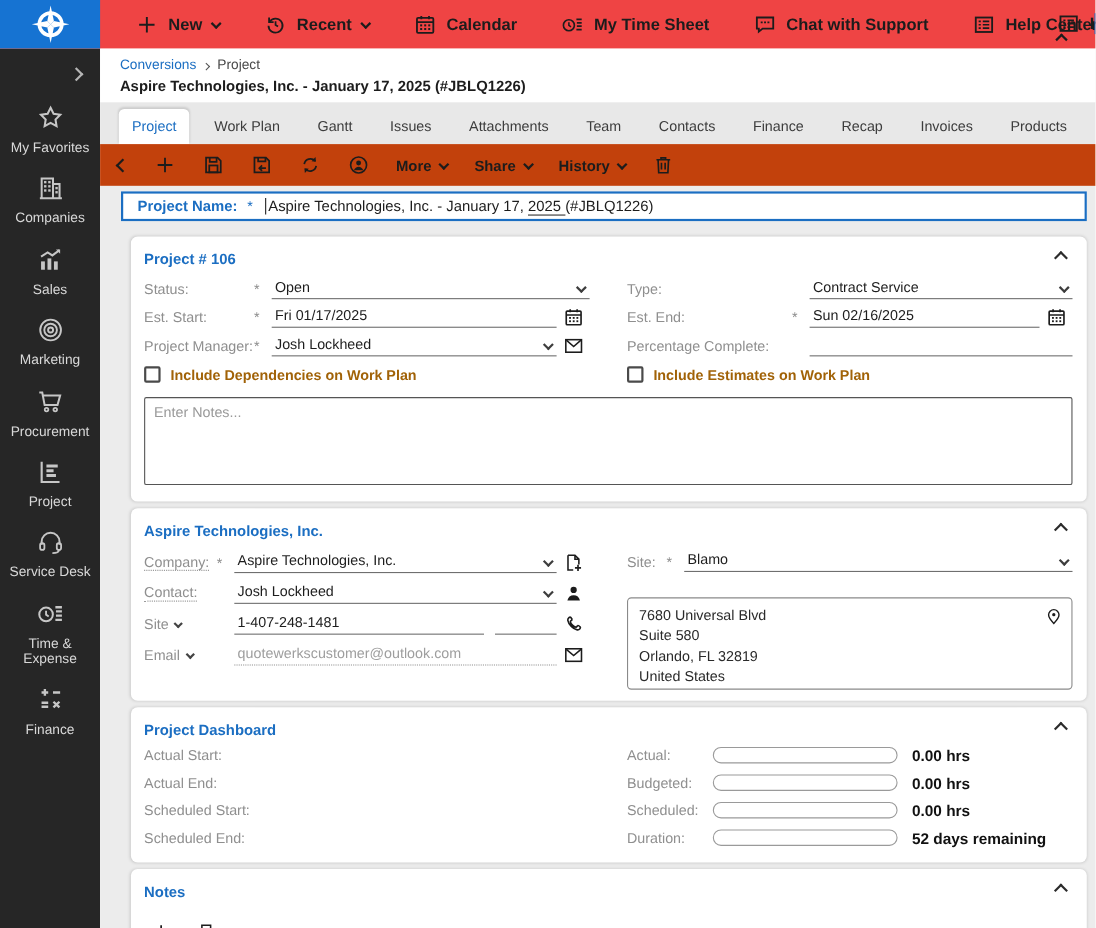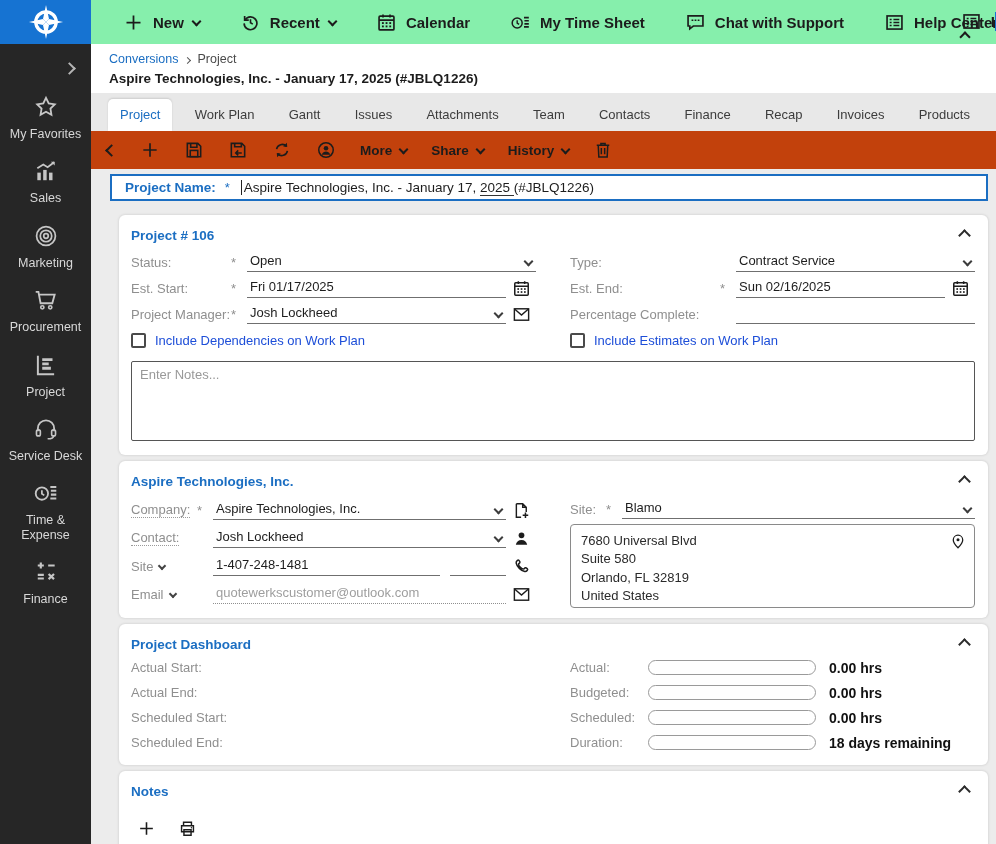--- a/index.html
+++ b/index.html
@@ -13,21 +13,21 @@
 
   
   .cv { display:inline-block; width:8px; height:8px;
         border-right:2px solid currentColor; border-bottom:2px solid currentColor; }
   .cv-down  { transform:rotate(45deg); margin-bottom:2px; }
   .cv-up    { transform:rotate(-135deg); margin-top:4px; }
   .cv-right { transform:rotate(-45deg); }
   .cv-left  { transform:rotate(135deg); }
 
   
-  .topbar { height:44px; display:flex; position:relative; background:#86efac; }
+  .topbar { height:44px; display:flex; position:relative; background:#ef4444; }
   .logo { width:91px; height:44px; background:var(--logo-blue,#1673d2);
           display:flex; align-items:center; justify-content:center; flex:0 0 91px; }
   .logo svg { width:36px; height:36px; }
   .topnav { flex:1; display:flex; align-items:center; padding-left:32px; gap:40px;
             overflow:hidden; position:relative; }
   .topnav-item { display:flex; align-items:center; gap:9px; font-size:15px;
                  font-weight:600; color:#1c1c1c; white-space:nowrap; cursor:pointer; }
   .topnav-item svg { width:21px; height:21px; color:#1c1c1c; }
   .topnav-item .cv { width:7px; height:7px; color:#1c1c1c; }
   .topnav-item-clipped { position:absolute; right:-12px; top:11px; }
@@ -108,28 +108,28 @@
   .fvalue.ghost { color:#9e9e9e; }
   .field .cv { width:7px; height:7px; color:#3d3d3d; margin:0 4px 6px 0; border-width:0 2px 2px 0; flex:0 0 auto; }
   .ficon { width:30px; display:flex; justify-content:center; align-items:flex-end;
            padding-bottom:0; cursor:pointer; }
   .ficon svg { width:19px; height:19px; color:#1c1c1c; }
   .mini { width:56px; border-bottom:1px solid #6f6f6f; margin-left:10px; align-self:stretch; }
 
   .cbrow { display:flex; align-items:center; height:28px; margin-top:2px; }
   .checkbox { width:15px; height:15px; border:2px solid #4a4a4a; border-radius:2px;
               margin-right:9px; background:#fff; cursor:pointer; flex:0 0 auto; }
-  .cb-label { font-size:13px; color:#1d4ed8; }
+  .cb-label { font-size:13px; color:#a16207;font-weight:bold; }
 
   textarea.notes { width:100%; height:80px; border:1px solid #555; margin-top:7px; resize:none;
                    font:13px "Liberation Sans", sans-serif; padding:5px 8px; color:#1d1d1d;
                    border-radius:2px; outline:none; }
   textarea.notes::placeholder { color:#999; }
 
-  .addr { border:1px solid #8a8a8a; border-radius:4px; margin-top:5px; padding:7px 10px;
+  .addr { border:1px solid #8a8a8a; border-radius:4px; margin-top:23px; padding:7px 10px;
           position:relative; height:84px; }
   .addr-line { font-size:13px; color:#2a2a2a; line-height:1.42; }
   .addr-pin { position:absolute; top:7px; right:7px; cursor:pointer; color:#1c1c1c; }
   .addr-pin svg { width:18px; height:18px; }
 
   .dash-row { display:flex; align-items:center; height:25px; }
   .dlbl-l { font-size:13px; color:#8f8f8f; }
   .dlbl-r { width:78px; font-size:13px; color:#8f8f8f; }
   .pill { width:168px; height:15px; border:1px solid #9a9a9a; border-radius:8px;
           overflow:hidden; background:#fff; }
@@ -377,20 +377,26 @@
 
   <aside class="sidebar">
     <span class="sidebar-expand">
       <span class="cv cv-right"></span>
     </span>
     <div class="side-item">
       <svg>
           <use href="#i-star"></use>
         </svg>
       <span class="side-label">My Favorites</span>
+    </div>
+    <div class="side-item">
+      <svg>
+          <use href="#i-building"></use>
+        </svg>
+      <span class="side-label">Companies</span>
     </div>
     <div class="side-item">
       <svg>
           <use href="#i-chart"></use>
         </svg>
       <span class="side-label">Sales</span>
     </div>
     <div class="side-item">
       <svg>
           <use href="#i-target"></use>
@@ -719,21 +725,21 @@
               <span class="dash-val">0.00 hrs</span>
             </div>
             <div class="dash-row">
               <span class="dlbl-r">Scheduled:</span>
               <span class="pill"><span class="pill-fill" style="width: 0%;"></span></span>
               <span class="dash-val">0.00 hrs</span>
             </div>
             <div class="dash-row">
               <span class="dlbl-r">Duration:</span>
               <span class="pill"><span class="pill-fill" style="width: 0%;"></span></span>
-              <span class="dash-val">18 days remaining</span>
+              <span class="dash-val">52 days remaining</span>
             </div>
           </div>
         </div>
       </div>
 
       <div class="card card-notes">
         <div class="card-head">
           <span class="card-title">Notes</span>
           <span class="collapse"><span class="cv cv-up"></span></span>
         </div>

